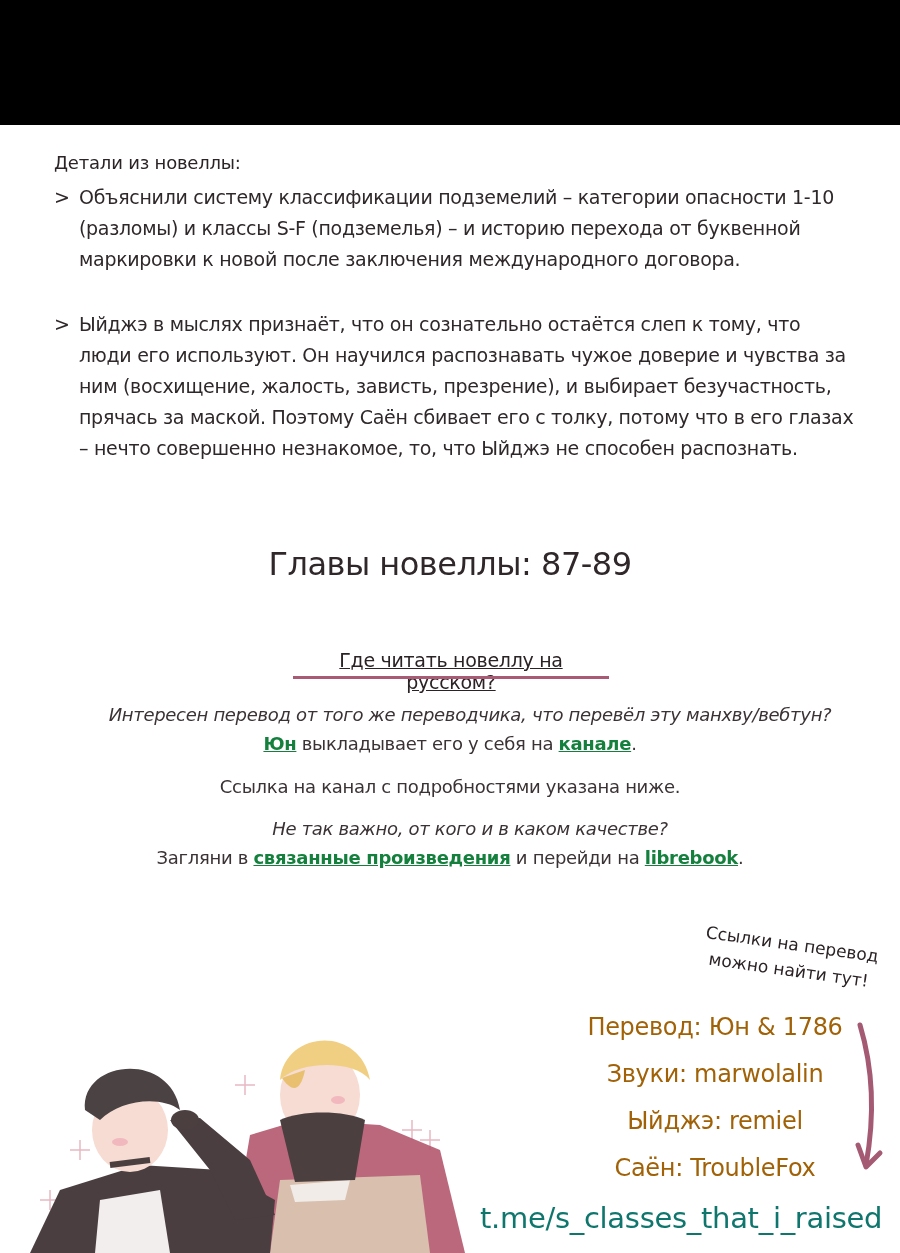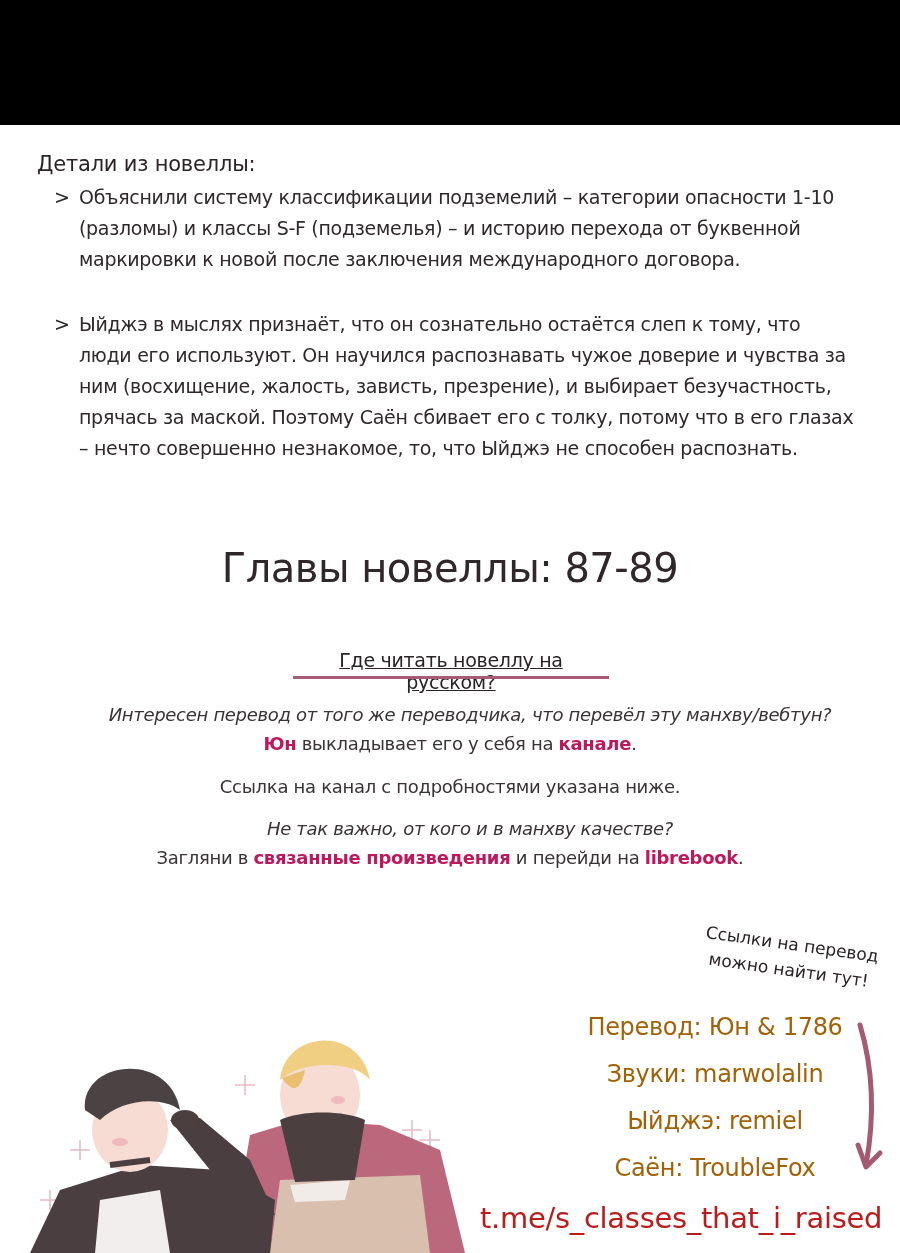--- a/index.html
+++ b/index.html
@@ -2,38 +2,38 @@
 <html><head>
 <meta charset="utf-8">
 <style>
   html, body { margin: 0; padding: 0; }
   body {
     width: 900px; height: 1253px; position: relative; overflow: hidden;
     background: #ffffff; color: #2a2224;
     font-family: "DejaVu Sans", sans-serif;
   }
   .topbar { position: absolute; left: 0; top: 0; width: 900px; height: 125px; background: #000; }
-  .details-title { position: absolute; left: 37px; top: 152px; font-size: 21px; color: #2b2326; letter-spacing: -0.2px; }
+  .details-title { position: absolute; left: 54px; top: 152px; font-size: 18px; color: #2b2326; letter-spacing: -0.2px; }
   .bullet { position: absolute; left: 54px; width: 800px; font-size: 19px; line-height: 31px; color: #2f282a; letter-spacing: -0.3px; }
   .bullet .mark { position: absolute; left: 0; top: 0; }
   .bullet .txt { display: block; margin-left: 25px; }
   .bullet-1 { top: 182px; }
   .bullet-2 { top: 309px; }
-  .chapters { position: absolute; left: 0; width: 900px; top: 545px; text-align: center; font-size: 40px; color: #2f2729; letter-spacing: -0.5px; }
+  .chapters { position: absolute; left: 0; width: 900px; top: 545px; text-align: center; font-size: 32px; color: #2f2729; letter-spacing: -0.5px; }
   .where-title { position: absolute; left: 293px; width: 316px; top: 649px; text-align: center; font-size: 19px; color: #2a2224; letter-spacing: -0.3px; text-decoration: underline; }
   .where-underline { position: absolute; left: 293px; top: 676px; width: 316px; height: 3px; background: #a95a75; }
   .center-line { position: absolute; left: 0; width: 900px; text-align: center; font-size: 18px; color: #3a3234; letter-spacing: -0.3px; }
   .center-line i { font-style: italic; margin-left: 40px; }
-  .center-line b { font-weight: bold; color: #be185d; }
+  .center-line b { font-weight: bold; color: #15803d; text-decoration: underline; }
   .l1 { top: 704px; } .l2 { top: 733px; } .l3 { top: 760px; margin-top: 16px; }
   .l4 { top: 818px; } .l5 { top: 847px; }
   .note { position: absolute; left: 700px; top: 918px; width: 190px; font-size: 17px; line-height: 26px; color: #2a2224; transform: rotate(8deg); transform-origin: left top; text-align: center; }
   .credits { position: absolute; left: 530px; width: 370px; text-align: center; font-size: 24px; color: #a16207; letter-spacing: -0.3px; }
   .c1 { top: 1013px; } .c2 { top: 1060px; } .c3 { top: 1107px; } .c4 { top: 1154px; }
-  .tg-link { position: absolute; left: 480px; width: 420px; top: 1201px; text-align: right; padding-right: 28px; box-sizing: border-box; font-size: 29px; color: #b91c1c; letter-spacing: -0.3px; }
+  .tg-link { position: absolute; left: 480px; width: 420px; top: 1201px; text-align: right; padding-right: 28px; box-sizing: border-box; font-size: 29px; color: #0f766e; letter-spacing: -0.3px; }
   .arrow { position: absolute; left: 840px; top: 1015px; width: 60px; height: 170px; }
   .art { position: absolute; left: 0; top: 1000px; width: 540px; height: 253px; }
 </style>
 </head>
 <body>
 
 <div class="topbar"></div>
 
 <div class="details-title">Детали из новеллы:</div>
 
@@ -54,21 +54,21 @@
 
 <div class="center-line l1">
   <i>Интересен перевод от того же переводчика, что перевёл эту манхву/вебтун?</i>
 </div>
 <div class="center-line l2">
   <b>Юн</b><span> выкладывает его у себя на </span><b>канале</b><span>.</span>
 </div>
 <div class="center-line l3">Ссылка на канал с подробностями указана ниже.</div>
 
 <div class="center-line l4">
-  <i>Не так важно, от кого и в манхву качестве?</i>
+  <i>Не так важно, от кого и в каком качестве?</i>
 </div>
 <div class="center-line l5">
   <span>Загляни в </span><b>связанные произведения</b><span> и перейди на </span><b>librebook</b><span>.</span>
 </div>
 
 <div class="note">
   <div>Ссылки на перевод</div>
   <div>можно найти тут!</div>
 </div>
 

